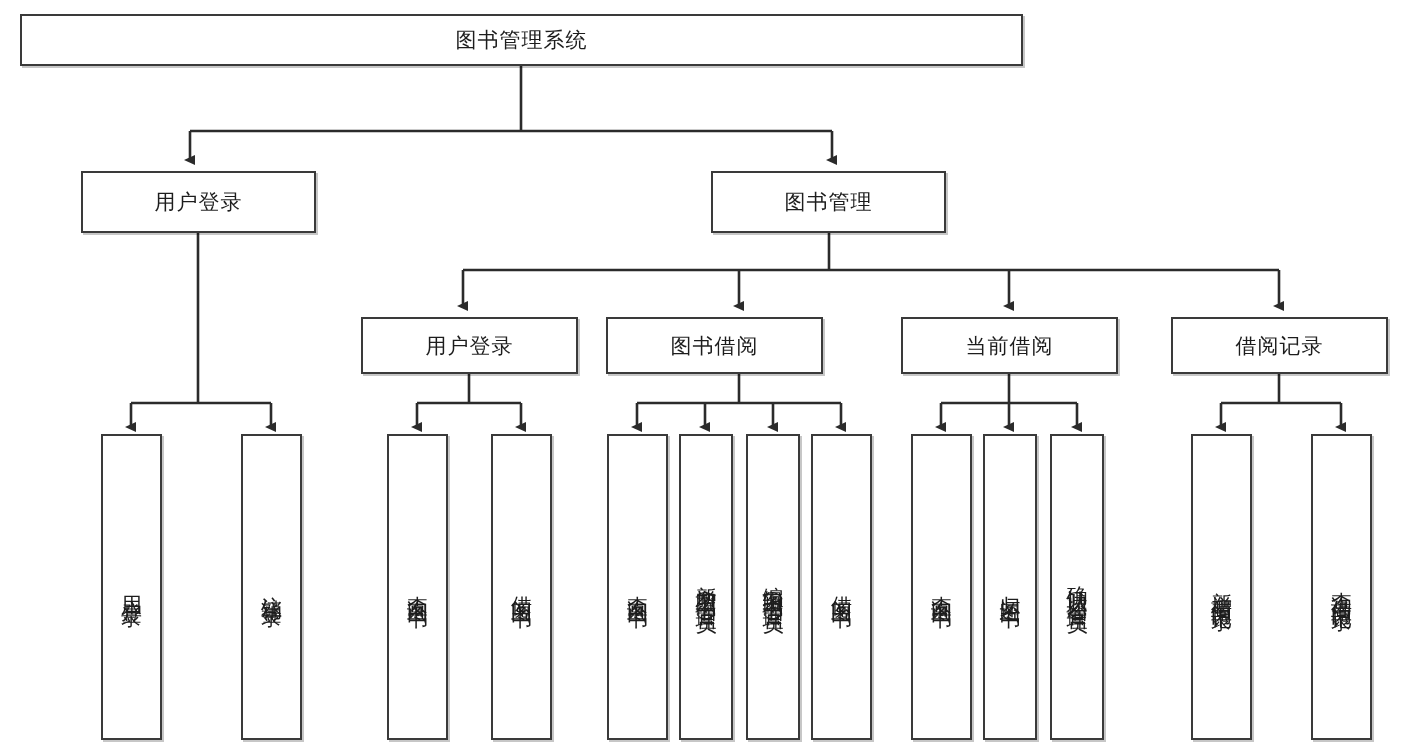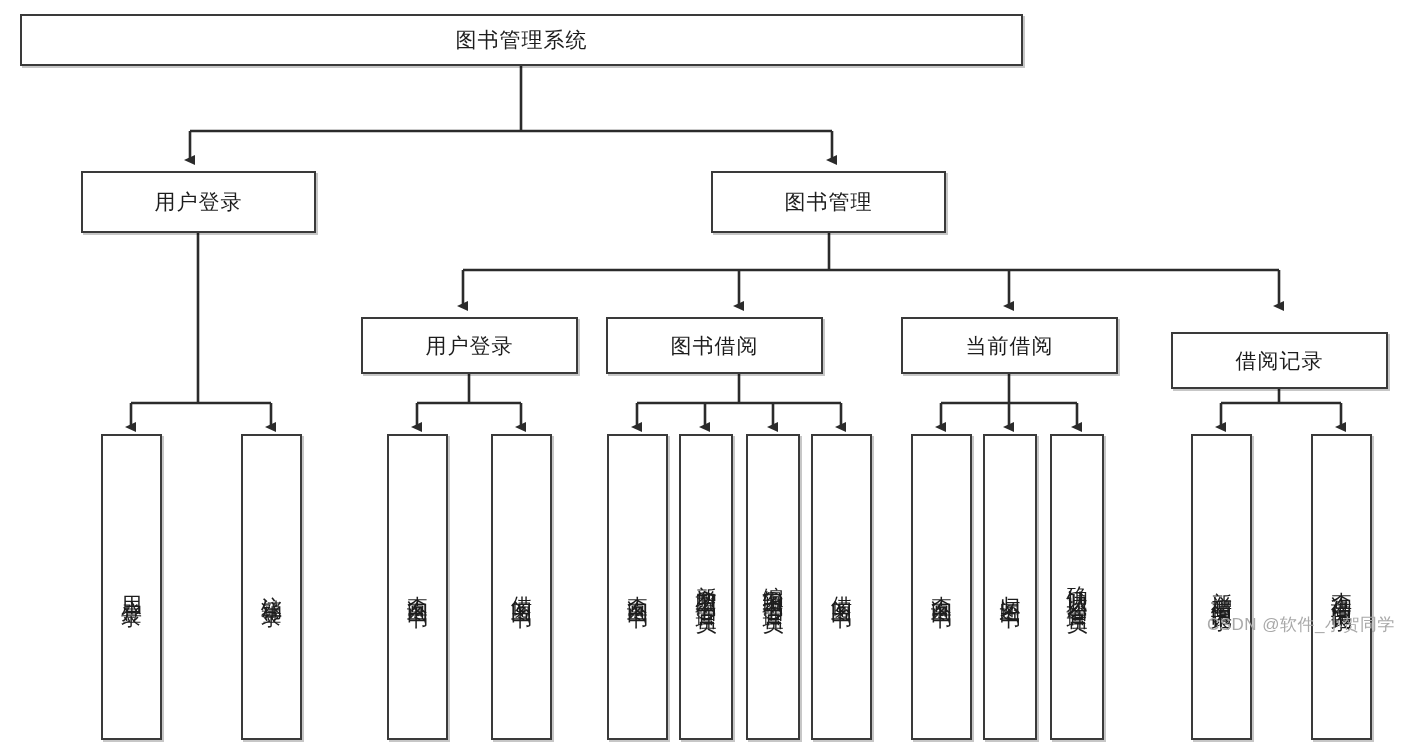--- a/index.html
+++ b/index.html
@@ -126,21 +126,21 @@
 
   <div class="node h" style="left:361px;top:317px;width:217px;height:57px;">
     <span class="lbl">用户登录</span>
   </div>
   <div class="node h" style="left:606px;top:317px;width:217px;height:57px;">
     <span class="lbl">图书借阅</span>
   </div>
   <div class="node h" style="left:901px;top:317px;width:217px;height:57px;">
     <span class="lbl">当前借阅</span>
   </div>
-  <div class="node h" style="left:1171px;top:317px;width:217px;height:57px;margin-top:15px;">
+  <div class="node h" style="left:1171px;top:317px;width:217px;height:57px;">
     <span class="lbl">借阅记录</span>
   </div>
 
   <div class="node v" style="left:101px;top:434px;width:61px;height:306px;">
     <span class="lbl">用户登录</span>
   </div>
   <div class="node v" style="left:241px;top:434px;width:61px;height:306px;">
     <span class="lbl">注销登录</span>
   </div>
 
@@ -174,14 +174,13 @@
     <span class="lbl">确认归还（管理员）</span>
   </div>
 
   <div class="node v" style="left:1191px;top:434px;width:61px;height:306px;">
     <span class="lbl">新增借阅记录</span>
   </div>
   <div class="node v" style="left:1311px;top:434px;width:61px;height:306px;">
     <span class="lbl">查询借阅记录</span>
   </div>
 
-  <div id="watermark">CSDN @软件_小贺同学</div>
 </div>
 
 </body></html>

